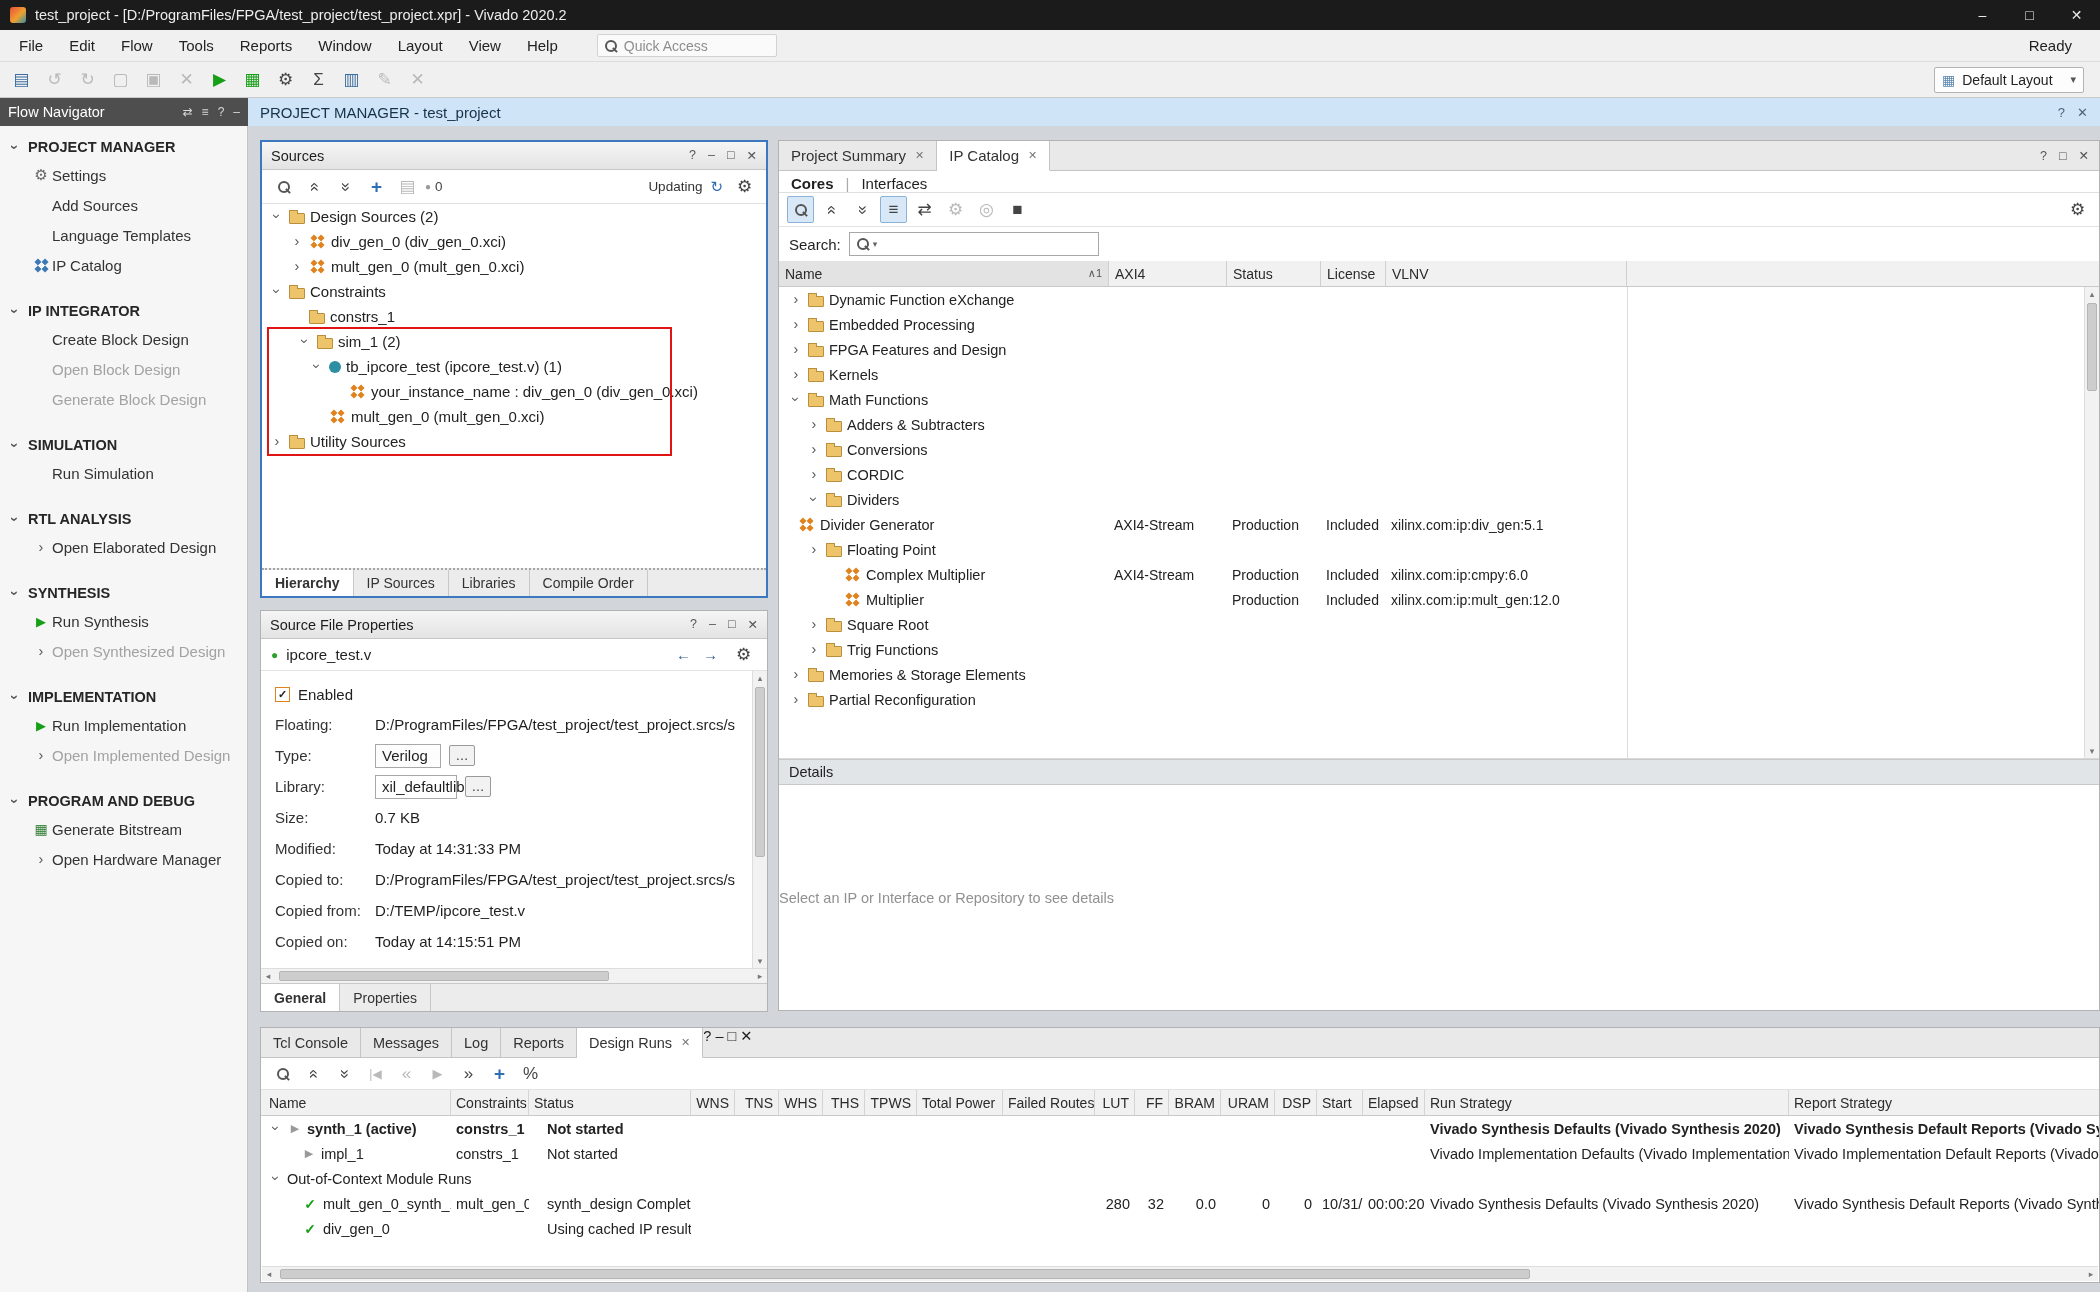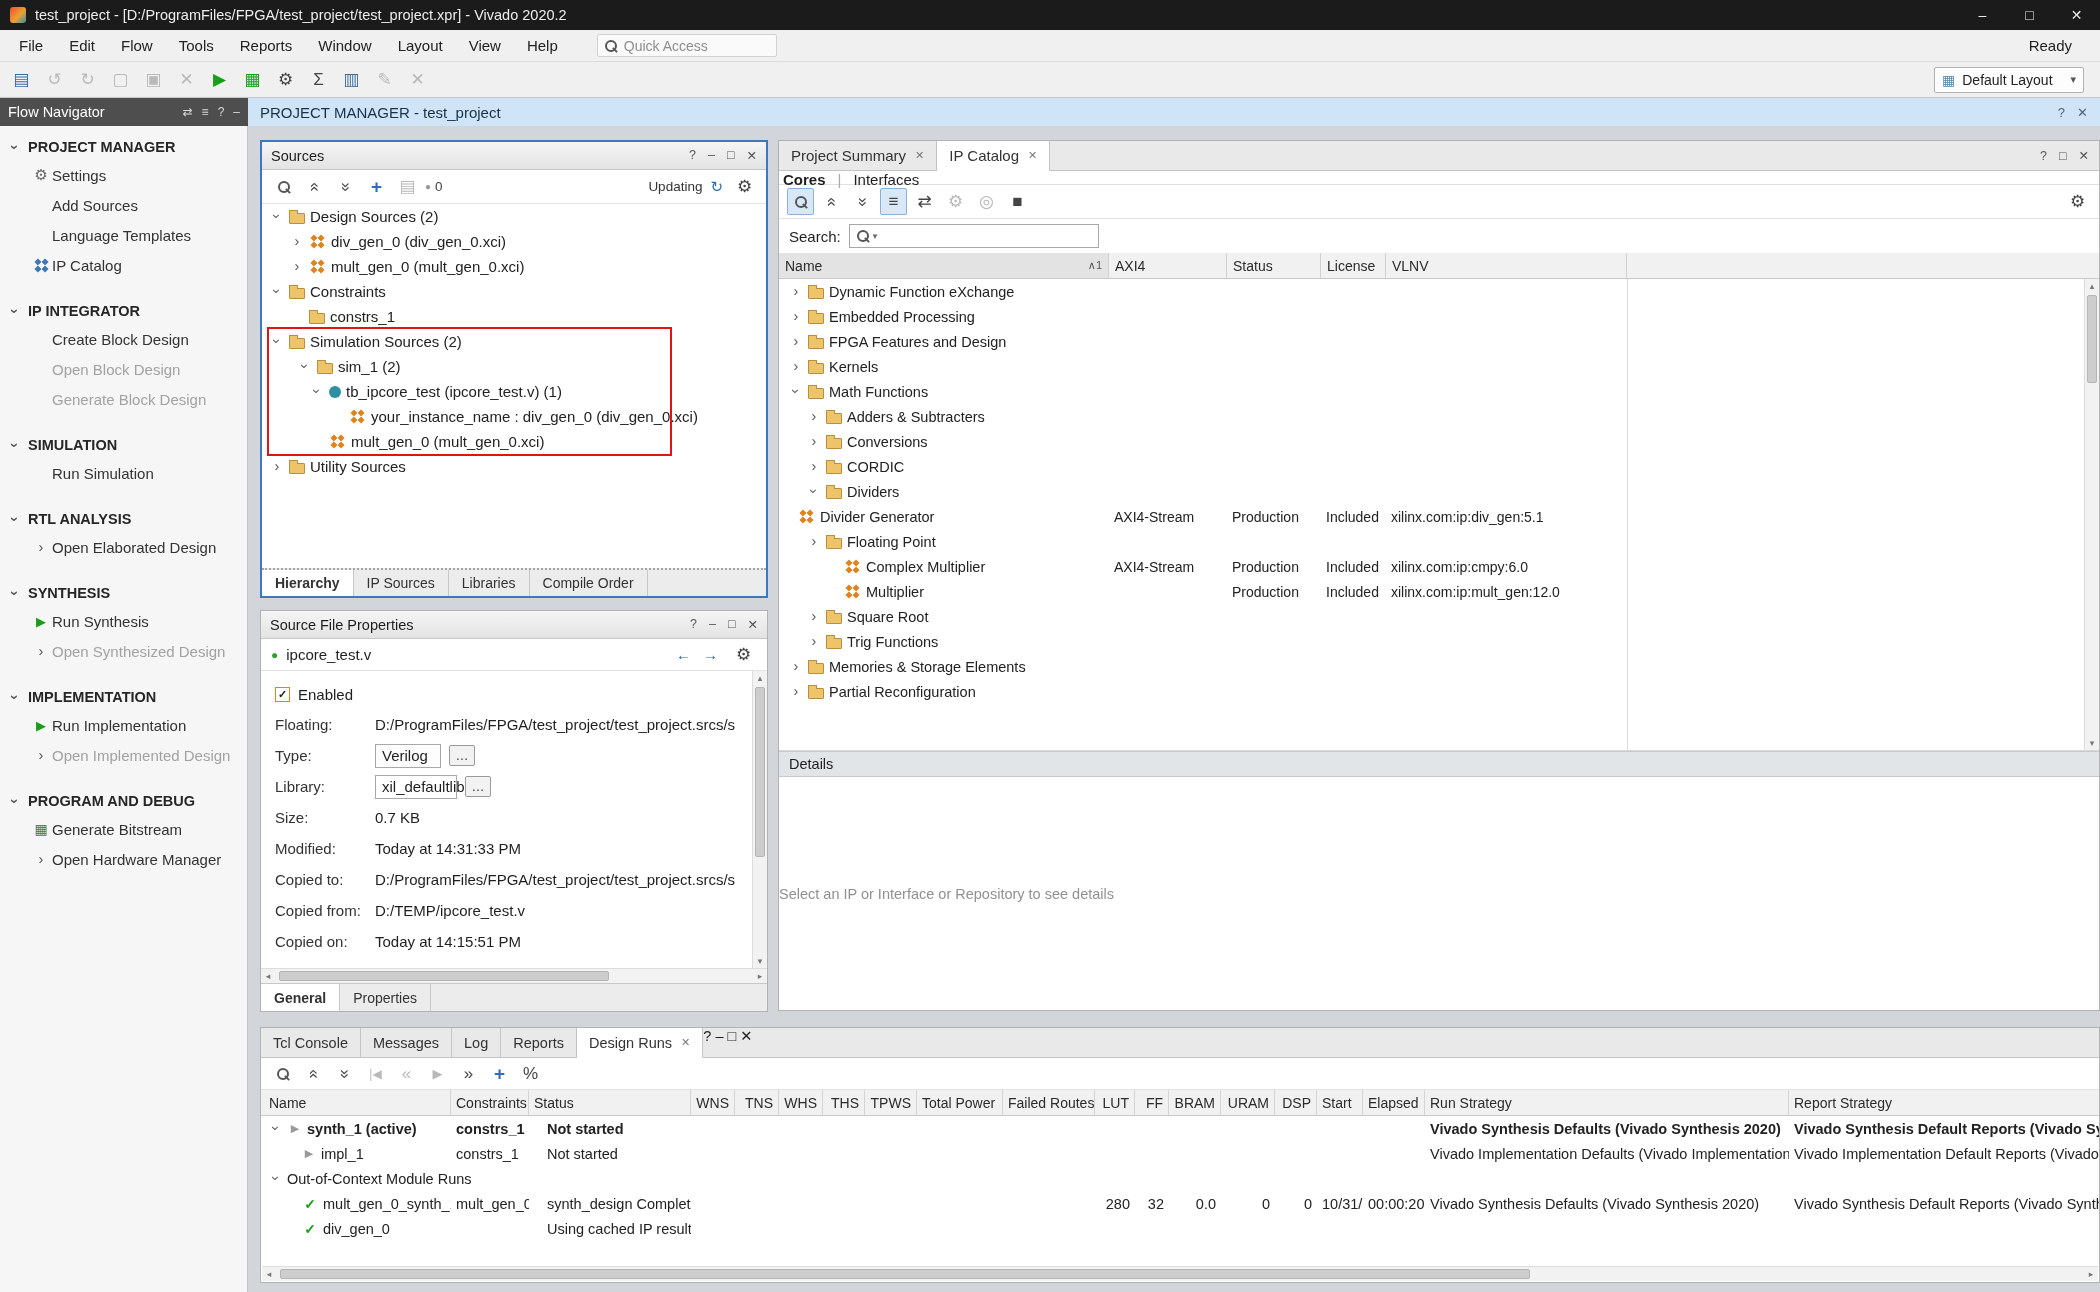--- a/index.html
+++ b/index.html
@@ -97,21 +97,21 @@
   .selbox{width:66px;height:24px;border:1px solid #a8a8a8;background:#fdfdfd;display:flex;align-items:center;padding:0 6px;margin-right:8px;}
   .inbox{width:82px;height:24px;border:1px solid #a8a8a8;background:#fff;display:flex;align-items:center;padding:0 6px;margin-right:8px;}
   .morebtn{width:26px;height:21px;border:1px solid #9a9a9a;background:#f2f2f2;border-radius:2px;display:flex;align-items:center;justify-content:center;font-size:13px;color:#333;}
 
   
   .dtabs{display:flex;height:30px;background:#e9e9e9;border-bottom:1px solid #c4c4c4;font-size:15px;flex-shrink:0;}
   .dtab{display:flex;align-items:center;gap:9px;padding:0 12px;border-right:1px solid #c4c4c4;color:#333;}
   .dtab.active{background:#fff;margin-bottom:-1px;border-bottom:1px solid #fff;}
   .dtab .x{font-size:11px;color:#777;}
   .dtabs .hdic{margin-left:auto;display:flex;gap:12px;align-items:center;padding-right:10px;font-size:12.5px;color:#555;}
-  .subtabs{height:14px;display:flex;align-items:flex-start;gap:12px;padding:0 4px;border-bottom:1px solid #e0e0e0;font-size:15px;flex-shrink:0;}
+  .subtabs{height:22px;display:flex;align-items:flex-end;gap:12px;padding:0 12px;border-bottom:1px solid #e0e0e0;font-size:15px;flex-shrink:0;}
   .subtabs .sep{color:#aaa;}
   .searchrow{height:34px;display:flex;align-items:center;gap:8px;padding:0 10px;flex-shrink:0;}
   .searchbox{width:250px;height:24px;border:1px solid #a8a8a8;background:#fff;display:flex;align-items:center;gap:3px;padding:0 6px;color:#777;}
   .searchbox .dd{font-size:9px;color:#666;}
 
   .iphead{display:flex;height:26px;background:#f1f1f1;border-bottom:1px solid #c9c9c9;font-size:14px;color:#2b2b2b;flex-shrink:0;}
   .ihc{border-right:1px solid #d0d0d0;display:flex;align-items:center;padding:0 6px;overflow:hidden;white-space:nowrap;flex-shrink:0;}
   .ihc.sorted{background:#e3e3e3;}
   .ihc .sortind{margin-left:auto;font-size:11px;color:#555;}
   .c-name{width:330px;}.c-axi{width:118px;}.c-status{width:94px;}.c-lic{width:65px;}.c-vlnv{width:241px;}
@@ -382,25 +382,20 @@
         </div>
       <div class="srow" style="padding-left:8px">
           <span class="chev open">›</span>
           <span class="ic-folder"></span>
           <span>Constraints</span>
         </div>
       <div class="srow" style="padding-left:28px">
           <span class="chev none">›</span>
           <span class="ic-folder"></span>
           <span>constrs_1</span>
-        </div>
-      <div class="srow" style="padding-left:8px">
-          <span class="chev open">›</span>
-          <span class="ic-folder"></span>
-          <span>Simulation Sources (2)</span>
         </div>
       <div class="srow" style="padding-left:36px">
           <span class="chev open">›</span>
           <span class="ic-folder"></span>
           <span>sim_1 (2)</span>
         </div>
       <div class="srow" style="padding-left:48px">
           <span class="chev open">›</span>
           <span class="ic-mod"></span>
           <span>tb_ipcore_test (ipcore_test.v) (1)</span>

